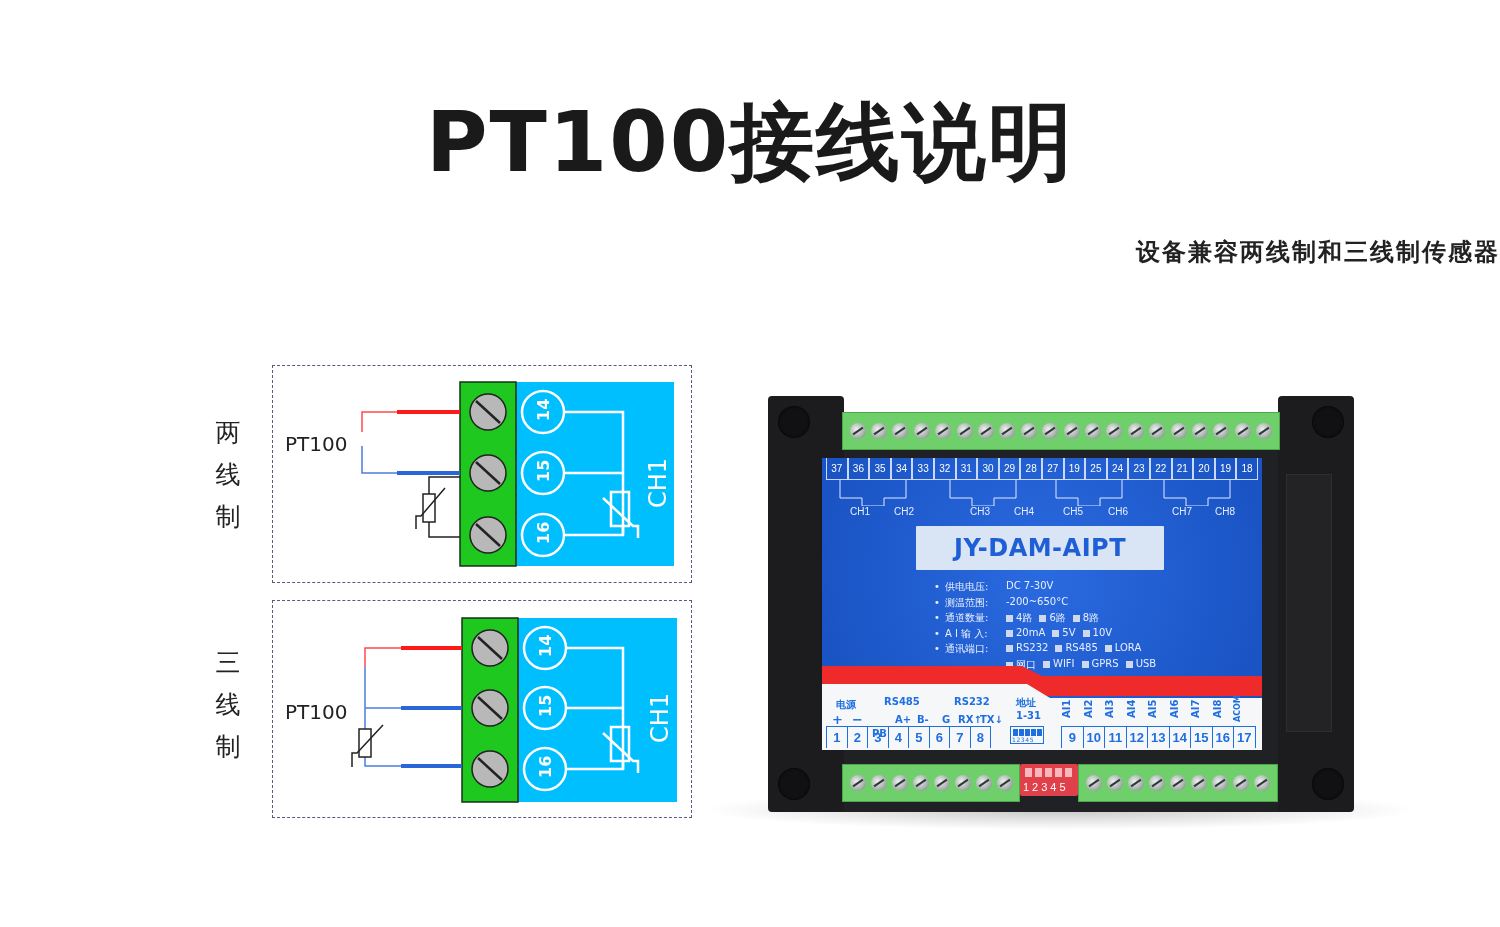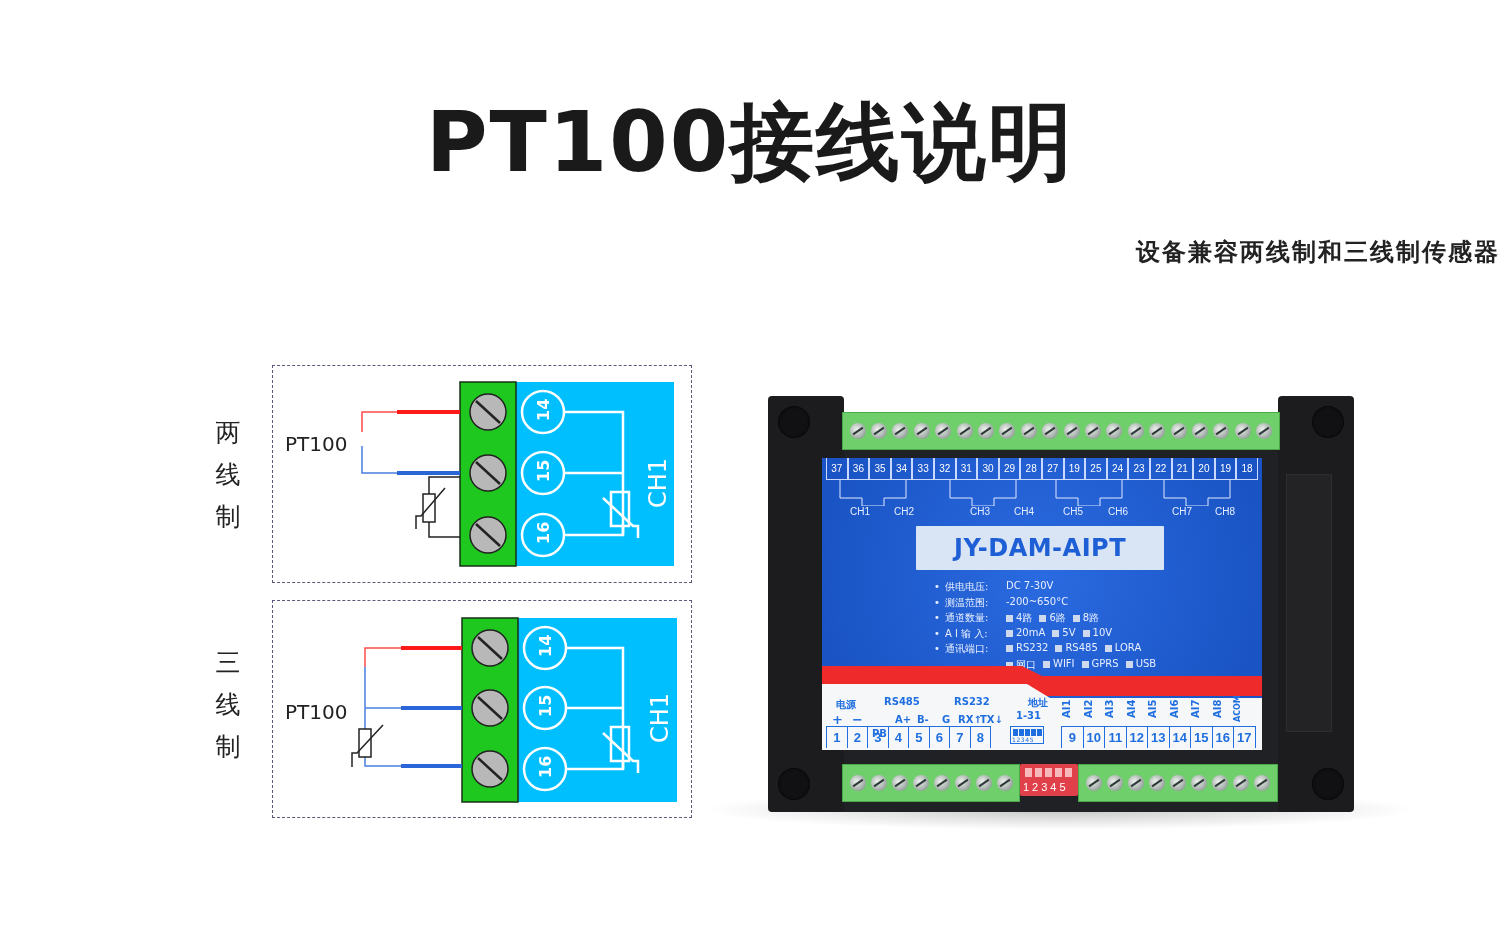--- a/index.html
+++ b/index.html
@@ -352,21 +352,21 @@
     <span class="t" style="left:10px; top:28px; font-size:13px">+</span>
     <span class="t" style="left:30px; top:28px; font-size:13px">−</span>
     <span class="t" style="left:62px; top:12px">RS485</span>
     <span class="t" style="left:50px; top:44px">PB</span>
     <span class="t" style="left:73px; top:30px">A+</span>
     <span class="t" style="left:95px; top:30px">B-</span>
     <span class="t" style="left:132px; top:12px">RS232</span>
     <span class="t" style="left:120px; top:30px">G</span>
     <span class="t" style="left:136px; top:30px">RX↑</span>
     <span class="t" style="left:158px; top:30px">TX↓</span>
-    <span class="t" style="left:206px; top:12px">地址</span>
+    <span class="t" style="left:194px; top:12px">地址</span>
     <span class="t" style="left:194px; top:26px">1-31</span>
   </div>
   <div class="dip-mini">
     <div class="blk" style="left:2px"></div>
       <div class="blk" style="left:8px"></div>
       <div class="blk" style="left:14px"></div>
       <div class="blk" style="left:20px"></div>
       <div class="blk" style="left:26px"></div>
     <span class="nums">12345</span>
   </div>

